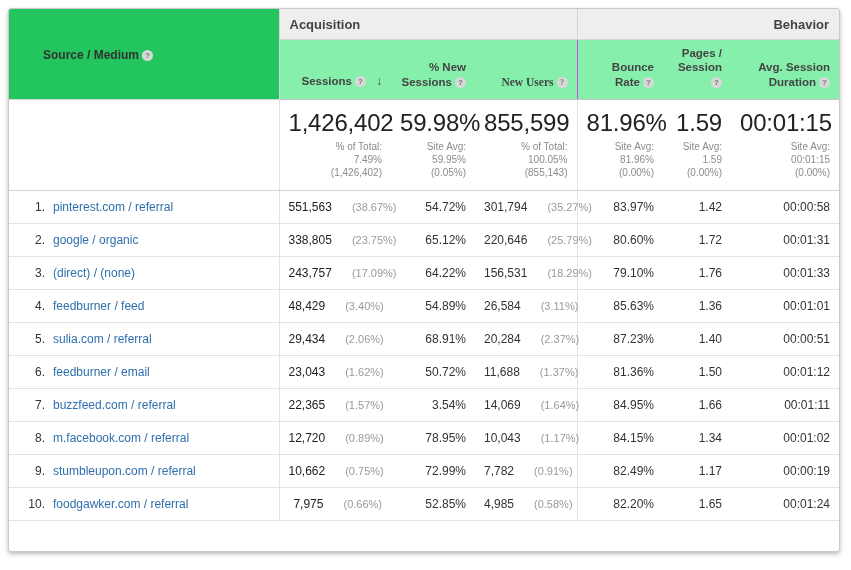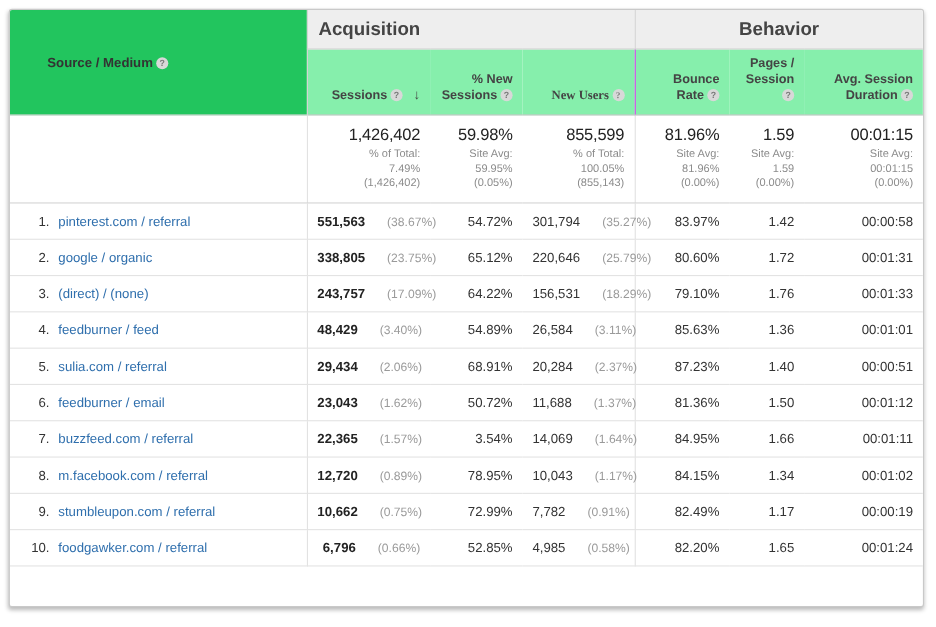--- a/index.html
+++ b/index.html
@@ -34,21 +34,21 @@
   table.report {
     width: 100%;
     border-collapse: collapse;
     table-layout: fixed;
   }
   
   .grp-head td {
     background: #eeeeee;
     border-bottom: 1px solid #d4d4d4;
     color: #444;
-    font-size: 17px;
+    font-size: 13px;
     font-weight: bold;
     padding: 8px 10px 7px 10px;
     vertical-align: middle;
   }
   .grp-head td.src {
     border-right: 1px solid #d4d4d4;
     background: #22c55e;
     font-size: 12px;
     font-weight: bold;
     color: #333;
@@ -99,21 +99,21 @@
   
   .totals td {
     border-bottom: 1px solid #d4d4d4;
     padding: 9px 9px 11px 9px;
     text-align: right;
     vertical-align: top;
     background: #fff;
   }
   .totals td.sep { border-right: 1px solid #e2e2e2; }
   .totals .big {
-    font-size: 15px;
+    font-size: 24px;
     color: #222;
     font-weight: normal;
     letter-spacing: -0.2px;
     white-space: nowrap;
   }
   .totals .sub {
     font-size: 10px;
     color: #8b8b8b;
     line-height: 1.3;
     margin-top: 3px;
@@ -139,21 +139,21 @@
     display: inline-block;
     width: 22px;
     color: #333;
     text-align: right;
     margin-right: 8px;
   }
   a.dim {
     color: #2f6fad;
     text-decoration: none;
   }
-  .bold { font-weight: bold; color: #222; }
+  .bold { font-weight: normal; color: #222; }
   .pct {
     color: #9a9a9a;
     font-size: 11px;
     margin-left: 20px;
     font-weight: normal;
   }
   .nowrap { white-space: nowrap; }
 </style>
 </head>
 <body>
@@ -171,21 +171,21 @@
         <col style="width:108px">
       </colgroup>
       <thead>
         <tr class="grp-head">
           <td class="src" rowspan="2">
             <span>Source / Medium</span><span class="help">?</span>
           </td>
           <td class="acq" colspan="3" style="text-align:left">
             <span>Acquisition</span>
           </td>
-          <td colspan="3" style="text-align:center">
+          <td colspan="3" style="text-align:right">
             <span>Behavior</span>
           </td>
         </tr>
         <tr class="sub-head">
           <td>
             <span>Sessions</span><span class="help">?</span><span class="sortarrow">↓</span>
           </td>
           <td>
             <span>% New Sessions</span><span class="help">?</span>
           </td>
@@ -332,21 +332,21 @@
             <td class="label sep"><span class="idx">9.</span><a class="dim" href="#">stumbleupon.com / referral</a></td>
             <td><span class="bold nowrap">10,662</span><span class="pct">(0.75%)</span></td>
             <td>72.99%</td>
             <td class="sep"><span class="nowrap">7,782</span><span class="pct">(0.91%)</span></td>
             <td>82.49%</td>
             <td>1.17</td>
             <td>00:00:19</td>
           </tr>
           <tr class="data">
             <td class="label sep"><span class="idx">10.</span><a class="dim" href="#">foodgawker.com / referral</a></td>
-            <td><span class="bold nowrap">6,796</span><span class="pct">(0.66%)</span></td>
+            <td><span class="bold nowrap">7,975</span><span class="pct">(0.66%)</span></td>
             <td>52.85%</td>
             <td class="sep"><span class="nowrap">4,985</span><span class="pct">(0.58%)</span></td>
             <td>82.20%</td>
             <td>1.65</td>
             <td>00:01:24</td>
           </tr>
         </tbody>
     </table>
   </div>
 </div>

